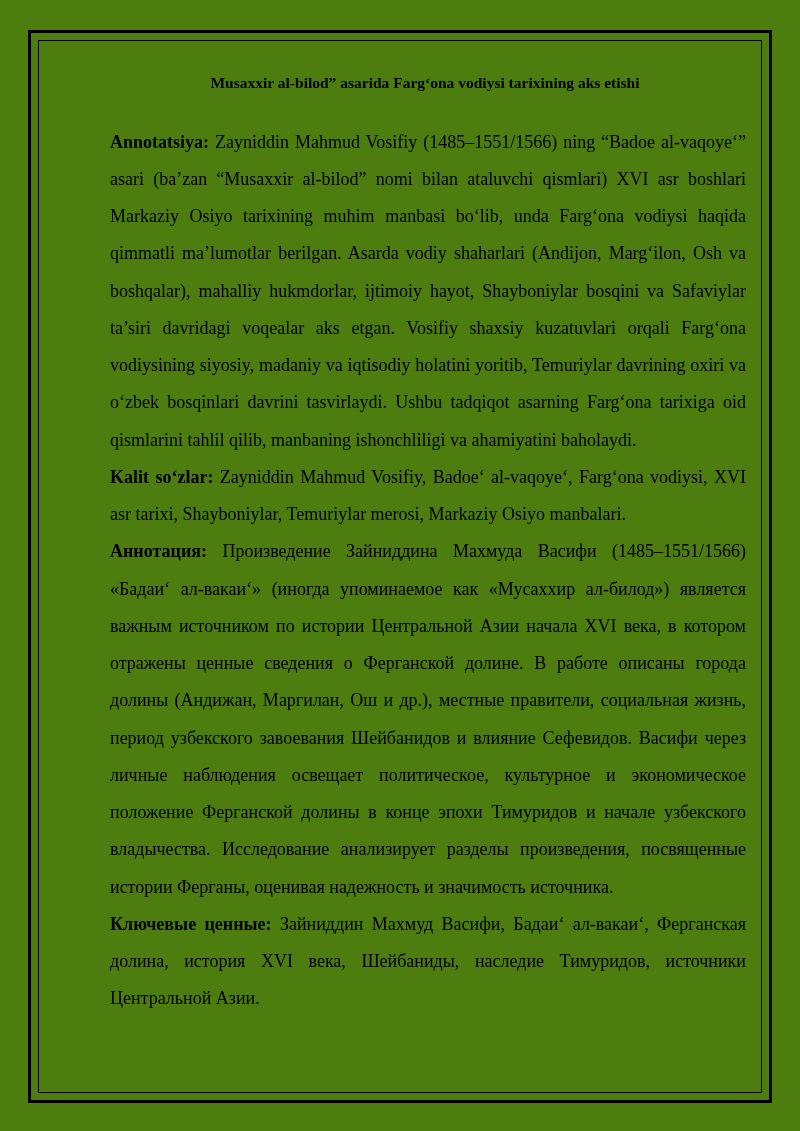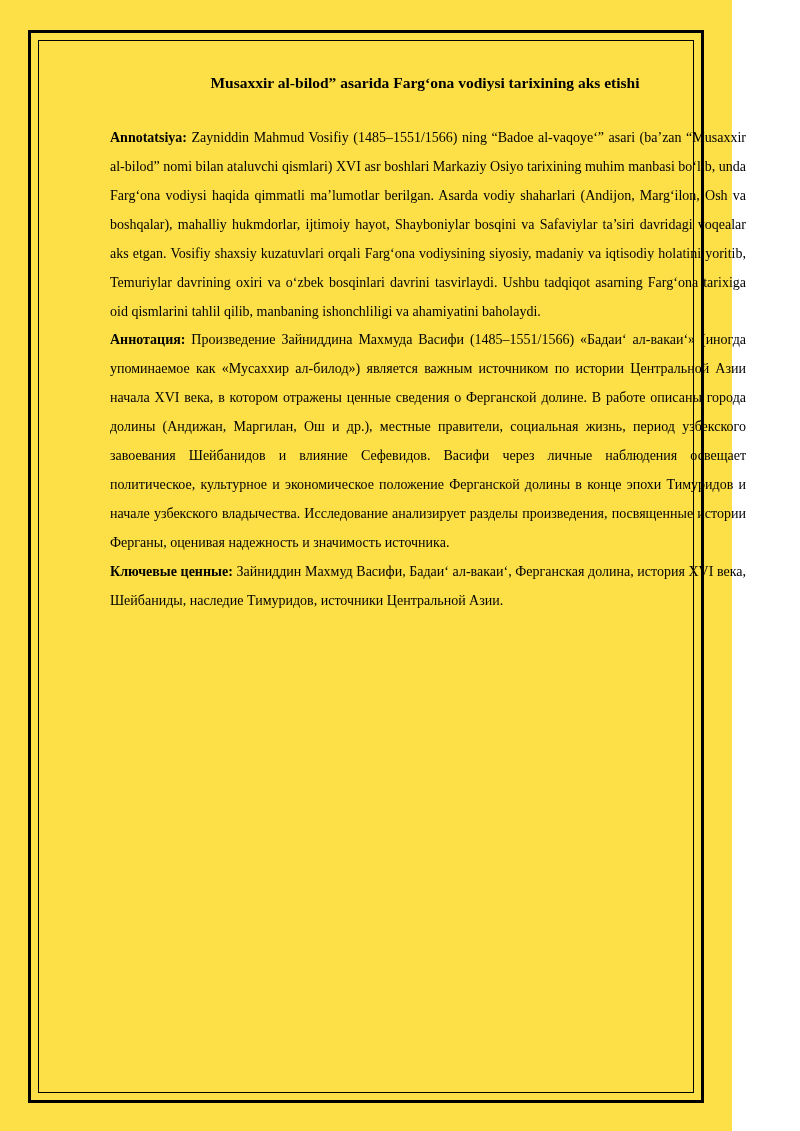--- a/index.html
+++ b/index.html
@@ -8,23 +8,23 @@
     background: #ffffff;
   }
   body {
     width: 800px;
     height: 1131px;
     font-family: "Liberation Serif", serif;
     color: #000000;
   }
   .page {
     position: relative;
-    width: 732px;
+    width: 800px;
     height: 1131px;
-    background: #fde047;
+    background: #4d7c0f;
     box-sizing: border-box;
     text-decoration: underline;
   }
   
   .border-outer {
     position: absolute;
     left: 28px;
     top: 30px;
     right: 28px;
     bottom: 28px;
@@ -49,21 +49,21 @@
   }
   .doc-title {
     font-size: 15.5px;
     font-weight: bold;
     text-align: center;
     line-height: 1.4;
     margin: 0 0 30px 0;
     padding-right: 6px;
   }
   p.para {
-    font-size: 14px;
+    font-size: 18px;
     line-height: 2.07;
     text-align: justify;
     text-justify: inter-word;
     margin: 0;
     hyphens: none;
   }
   .lbl {
     font-weight: bold;
   }
   .block-gap {
@@ -79,20 +79,23 @@
   <div class="border-inner"></div>
 
   <div class="content">
 
     <h1 class="doc-title">Musaxxir al-bilod” asarida Farg‘ona vodiysi tarixining aks etishi</h1>
 
     <p class="para">
       <span class="lbl">Annotatsiya:</span><span> Zayniddin Mahmud Vosifiy (1485–1551/1566) ning “Badoe al-vaqoye‘” asari (ba’zan “Musaxxir al-bilod” nomi bilan ataluvchi qismlari) XVI asr boshlari Markaziy Osiyo tarixining muhim manbasi bo‘lib, unda Farg‘ona vodiysi haqida qimmatli ma’lumotlar berilgan. Asarda vodiy shaharlari (Andijon, Marg‘ilon, Osh va boshqalar), mahalliy hukmdorlar, ijtimoiy hayot, Shayboniylar bosqini va Safaviylar ta’siri davridagi voqealar aks etgan. Vosifiy shaxsiy kuzatuvlari orqali Farg‘ona vodiysining siyosiy, madaniy va iqtisodiy holatini yoritib, Temuriylar davrining oxiri va o‘zbek bosqinlari davrini tasvirlaydi. Ushbu tadqiqot asarning Farg‘ona tarixiga oid qismlarini tahlil qilib, manbaning ishonchliligi va ahamiyatini baholaydi.</span>
     </p>
 
+    <p class="para block-gap">
+      <span class="lbl">Kalit so‘zlar:</span><span> Zayniddin Mahmud Vosifiy, Badoe‘ al-vaqoye‘, Farg‘ona vodiysi, XVI asr tarixi, Shayboniylar, Temuriylar merosi, Markaziy Osiyo manbalari.</span>
+    </p>
 
     <p class="para block-gap">
       <span class="lbl">Аннотация:</span><span> Произведение Зайниддина Махмуда Васифи (1485–1551/1566) «Бадаи‘ ал-вакаи‘» (иногда упоминаемое как «Мусаххир ал-билод») является важным источником по истории Центральной Азии начала XVI века, в котором отражены ценные сведения о Ферганской долине. В работе описаны города долины (Андижан, Маргилан, Ош и др.), местные правители, социальная жизнь, период узбекского завоевания Шейбанидов и влияние Сефевидов. Васифи через личные наблюдения освещает политическое, культурное и экономическое положение Ферганской долины в конце эпохи Тимуридов и начале узбекского владычества. Исследование анализирует разделы произведения, посвященные истории Ферганы, оценивая надежность и значимость источника.</span>
     </p>
 
     <p class="para block-gap">
       <span class="lbl">Ключевые ценные:</span><span> Зайниддин Махмуд Васифи, Бадаи‘ ал-вакаи‘, Ферганская долина, история XVI века, Шейбаниды, наследие Тимуридов, источники Центральной Азии.</span>
     </p>
 
   </div>

